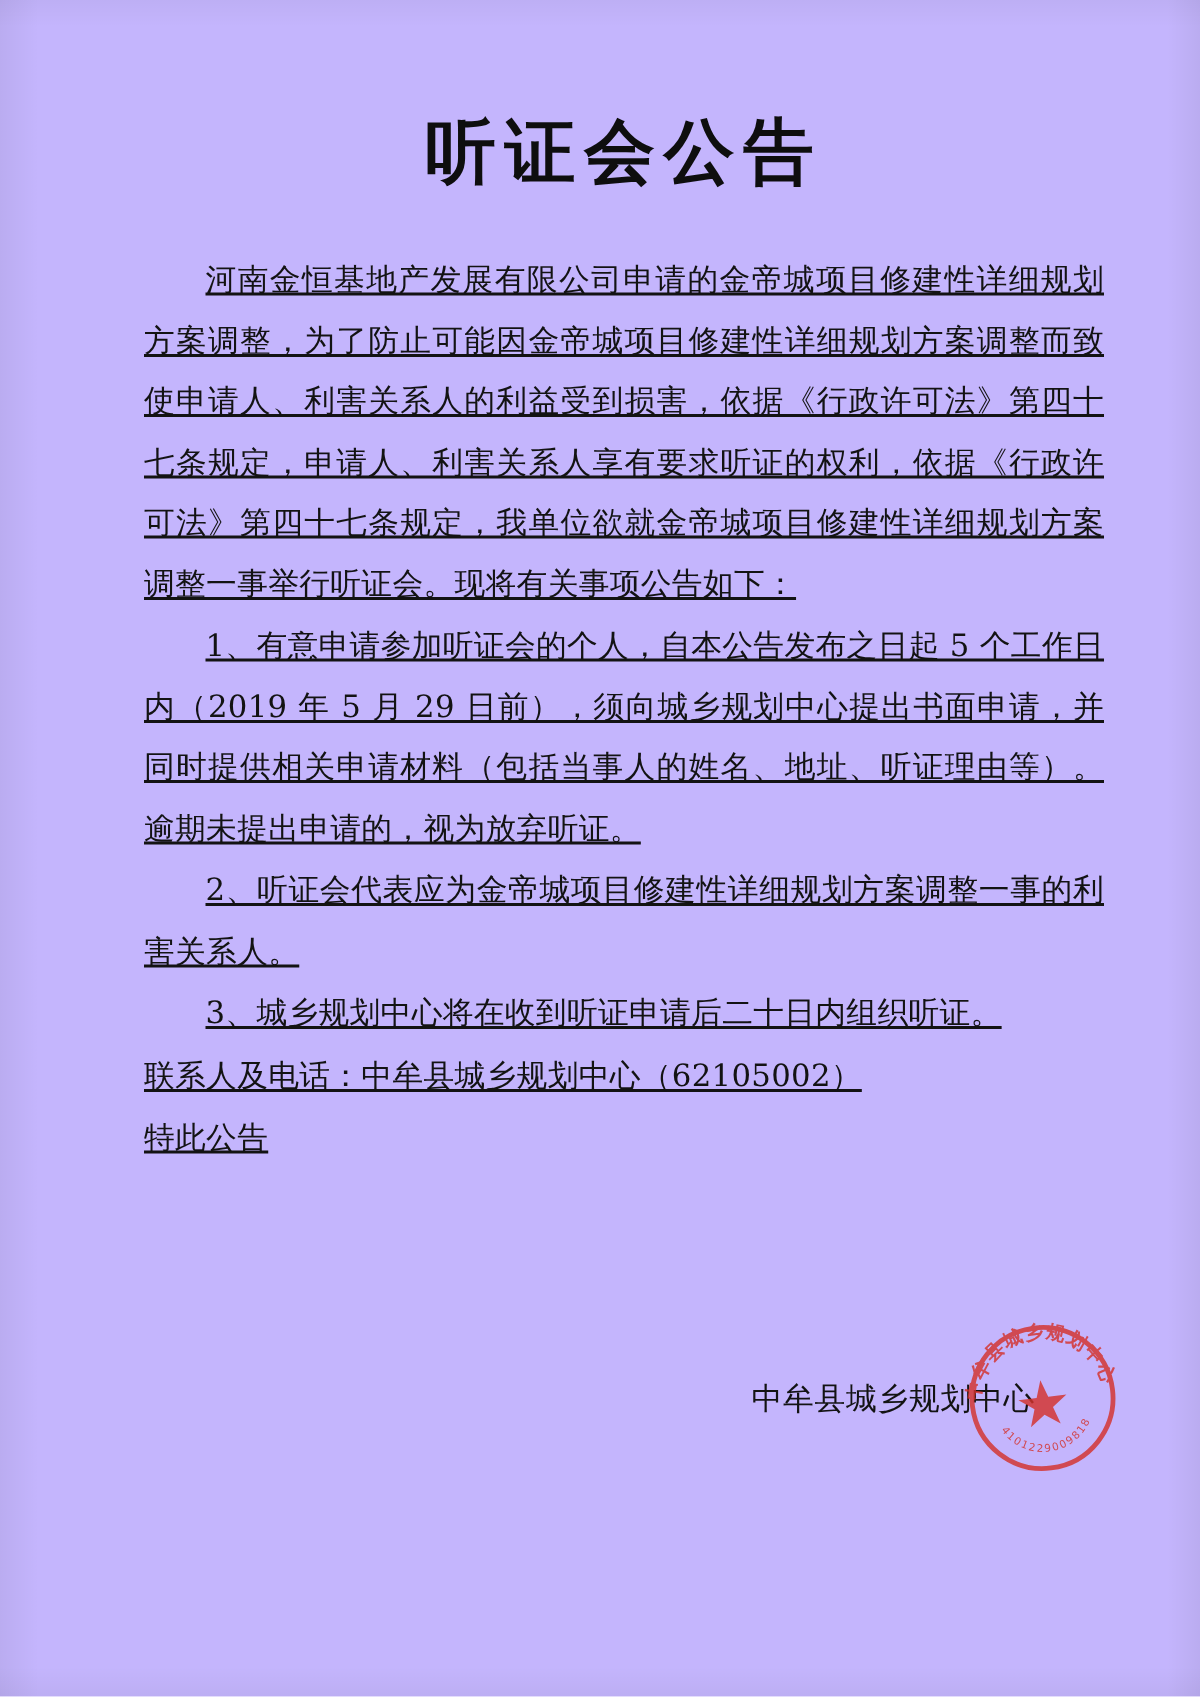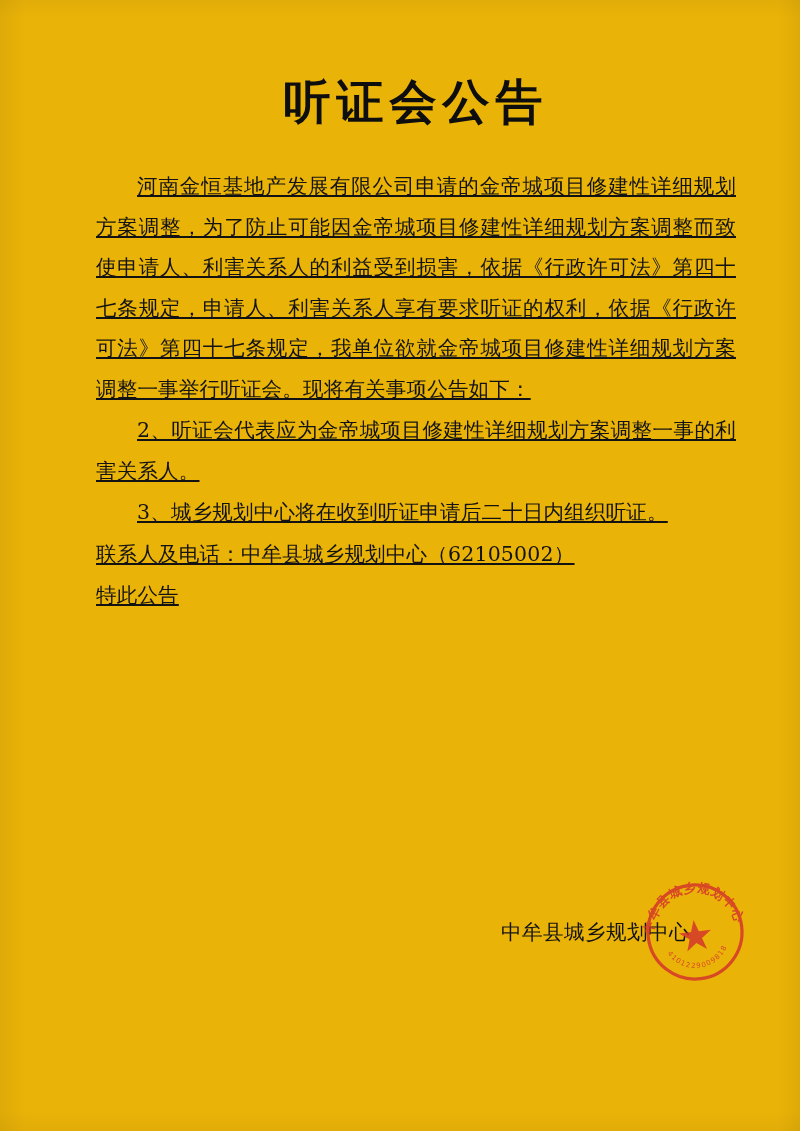--- a/index.html
+++ b/index.html
@@ -11,21 +11,21 @@
     width: 800px;
     height: 1131px;
     position: relative;
     font-family: "DejaVu Serif", "Liberation Serif", serif;
     color: #121212;
     overflow: hidden;
   }
   .page {
     position: absolute;
     inset: 0;
-    background: #eab308;
+    background: #c4b5fd;
   }
   
   .page::before {
     content: "";
     position: absolute;
     inset: 0;
     background:
       linear-gradient(to right, rgba(0,0,0,0.05) 0px, rgba(0,0,0,0.0) 26px),
       linear-gradient(to left, rgba(0,0,0,0.05) 0px, rgba(0,0,0,0.0) 22px),
       linear-gradient(to bottom, rgba(0,0,0,0.035) 0px, rgba(0,0,0,0.0) 18px),
@@ -106,20 +106,21 @@
 </head>
 <body>
 
 <div class="page">
   <div class="doc">
 
     <h1 class="doc-title">听证会公告</h1>
 
     <div class="body-block">
       <p class="para">河南金恒基地产发展有限公司申请的金帝城项目修建性详细规划方案调整，为了防止可能因金帝城项目修建性详细规划方案调整而致使申请人、利害关系人的利益受到损害，依据《行政许可法》第四十七条规定，申请人、利害关系人享有要求听证的权利，依据《行政许可法》第四十七条规定，我单位欲就金帝城项目修建性详细规划方案调整一事举行听证会。现将有关事项公告如下：</p>
+      <p class="para">1、有意申请参加听证会的个人，自本公告发布之日起 5 个工作日内（2019 年 5 月 29 日前），须向城乡规划中心提出书面申请，并同时提供相关申请材料（包括当事人的姓名、地址、听证理由等）。逾期未提出申请的，视为放弃听证。</p>
       <p class="para">2、听证会代表应为金帝城项目修建性详细规划方案调整一事的利害关系人。</p>
       <p class="para">3、城乡规划中心将在收到听证申请后二十日内组织听证。</p>
       <p class="para no-indent">联系人及电话：中牟县城乡规划中心（62105002）</p>
       <p class="para no-indent">特此公告</p>
     </div>
 
     <div class="sign-block">
       <div class="sign-line">中牟县城乡规划中心</div>
     </div>
 

